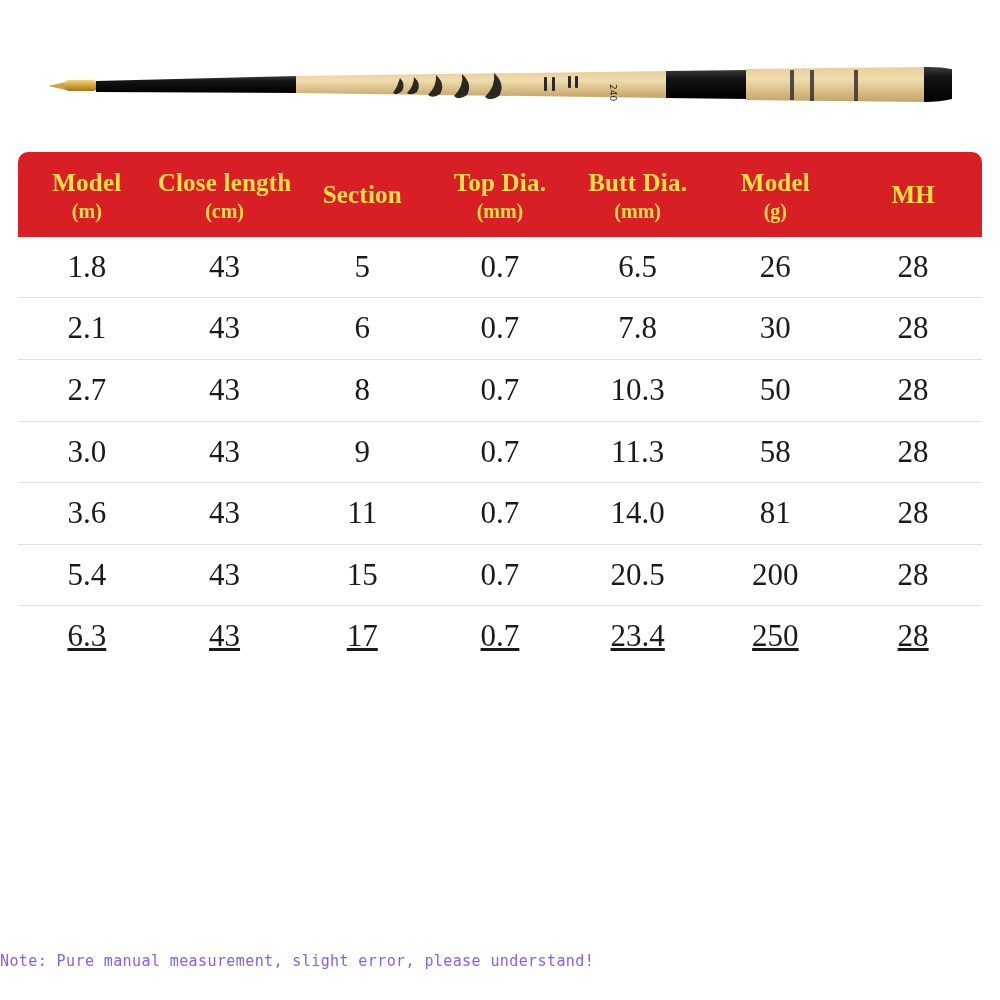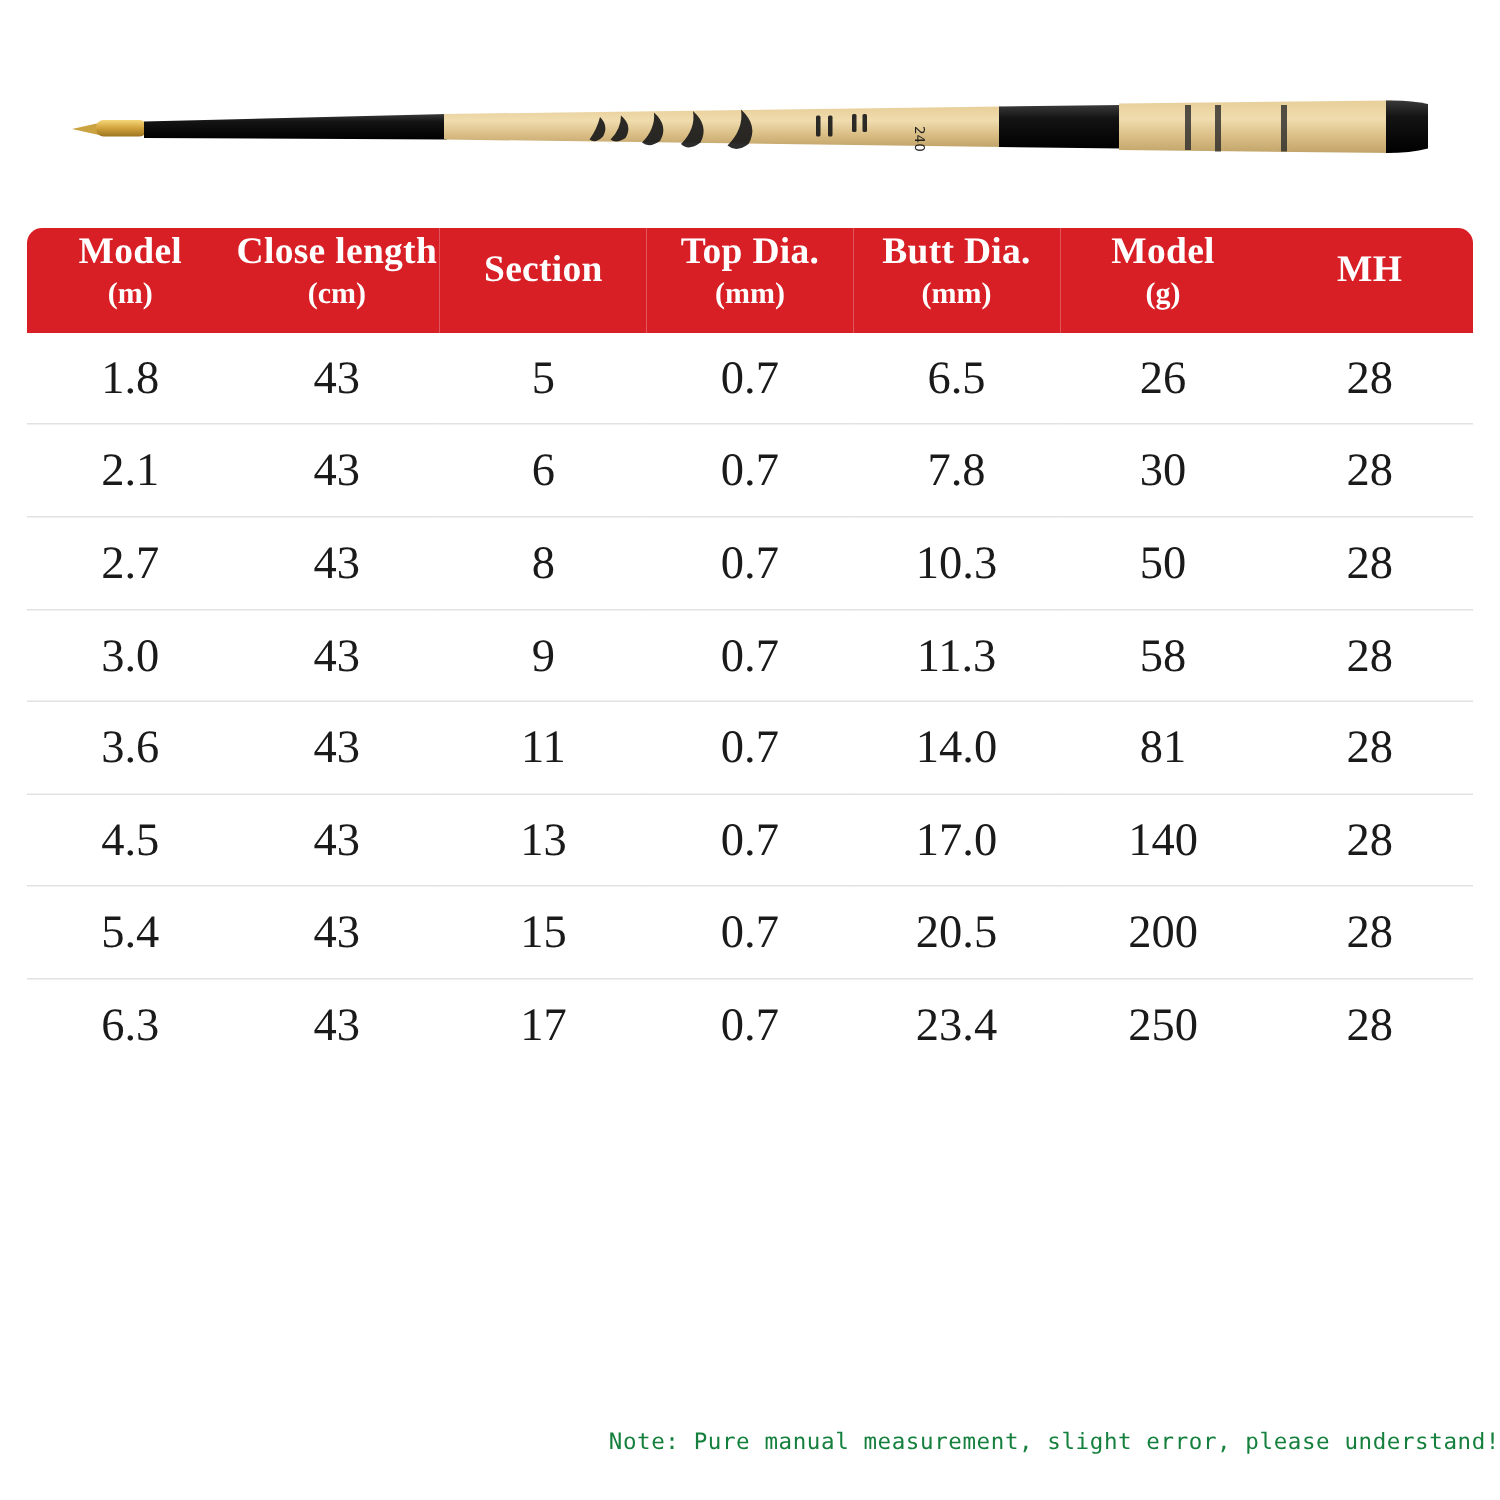--- a/index.html
+++ b/index.html
@@ -44,54 +44,54 @@
   }
 
   table.spec {
     border-collapse: collapse;
     width: 964px;
     table-layout: fixed;
   }
 
   table.spec thead th {
     background: #d81f26;
-    color: #ffffff;
+    color: #fde047;
     font-weight: bold;
-    padding: 1px 2px 14px 2px;
+    padding: 16px 2px 14px 2px;
     vertical-align: middle;
     line-height: 1.22;
     text-align: center;
   }
 
   thead tr th:first-child { border-top-left-radius: 10px; }
   thead tr th:last-child  { border-top-right-radius: 10px; margin-top: 28px; }
 
   .hd-main { font-size: 25px; display: block; letter-spacing: 0.2px; }
   .hd-unit { font-size: 20px; display: block; }
 
   table.spec tbody td {
     text-align: center;
     font-size: 31px;
     color: #1a1a1a;
     padding: 14px 2px 14px 2px;
     border-bottom: 1px solid #e2e2e2;
     line-height: 1.05;
   }
 
-  table.spec tbody tr:last-child td { border-bottom: none; }
+  table.spec tbody tr:last-child td { border-bottom: none; text-decoration: underline; }
 
   .note {
     position: absolute;
     left: 0;
     top: 952px;
     width: 1000px;
-    text-align: right;
+    text-align: left;
     font-family: "DejaVu Sans Mono", monospace;
     font-size: 15px;
-    color: #15803d;
+    color: #8b5cf6;
     letter-spacing: 0.4px;
   }
 </style>
 </head>
 <body>
 
 <div class="page">
 
   <div class="product-area">
     <svg class="rod" viewBox="0 0 904 42">
@@ -220,29 +220,20 @@
         <tr>
           <td>3.6</td>
           <td>43</td>
           <td>11</td>
           <td>0.7</td>
           <td>14.0</td>
           <td>81</td>
           <td>28</td>
         </tr>
         <tr>
-          <td>4.5</td>
-          <td>43</td>
-          <td>13</td>
-          <td>0.7</td>
-          <td>17.0</td>
-          <td>140</td>
-          <td>28</td>
-        </tr>
-        <tr>
           <td>5.4</td>
           <td>43</td>
           <td>15</td>
           <td>0.7</td>
           <td>20.5</td>
           <td>200</td>
           <td>28</td>
         </tr>
         <tr>
           <td>6.3</td>

